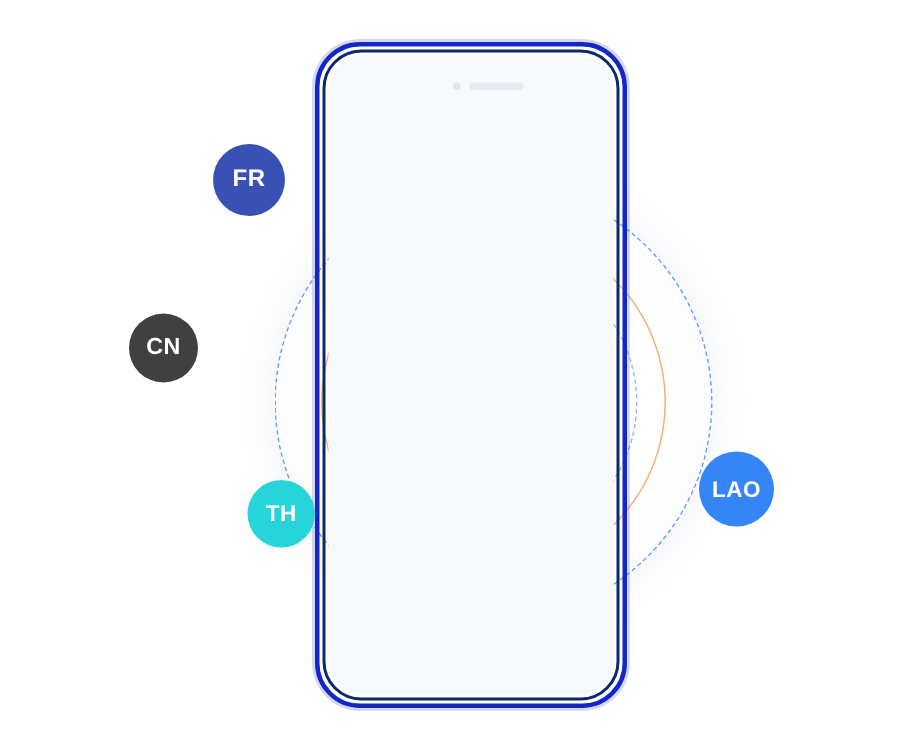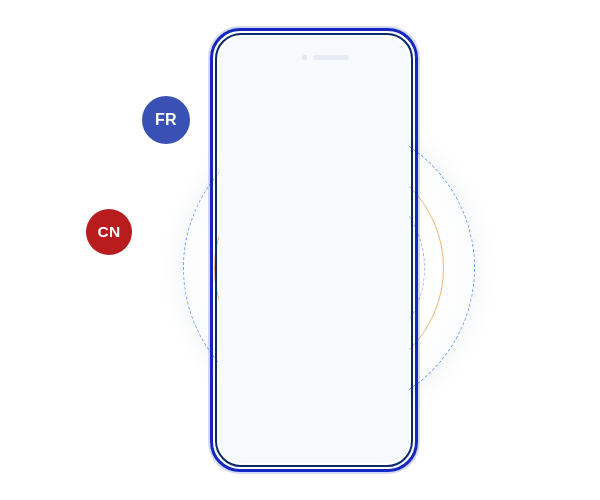--- a/index.html
+++ b/index.html
@@ -128,21 +128,21 @@
     border-radius: 50%;
     display: flex;
     align-items: center;
     justify-content: center;
     color: #ffffff;
     font-weight: bold;
     letter-spacing: .3px;
     cursor: pointer;
   }
   .bubble-fr { left: 131px; top: 96px;  width: 48px; height: 48px; background: #3951b4; font-size: 16px; }
-  .bubble-cn { left: 75px;  top: 209px; width: 46px; height: 46px; background: #b91c1c; font-size: 15.5px; }
+  .bubble-cn { left: 75px;  top: 209px; width: 46px; height: 46px; background: #404040; font-size: 15.5px; }
   .bubble-th { left: 154px; top: 320px; width: 45px; height: 45px; background: #27d4d9; font-size: 15px; }
   .bubble-en { left: 479px; top: 130px; width: 47px; height: 47px; background: #f59331; font-size: 15.5px; }
   .bubble-lao{ left: 455px; top: 301px; width: 50px; height: 50px; background: #3585f7; font-size: 15px; }
 </style>
 </head>
 <body>
 
 <div id="stage">
 
   <div class="backdrop-circle"></div>
@@ -158,14 +158,16 @@
     
 
     
   </div>
 
   <div class="notch-dot"></div>
   <div class="notch-bar"></div>
 
   <div class="bubble bubble-fr">FR</div>
   <div class="bubble bubble-cn">CN</div>
+  <div class="bubble bubble-th">TH</div>
+  <div class="bubble bubble-lao">LAO</div>
 
 </div>
 
 </body></html>

